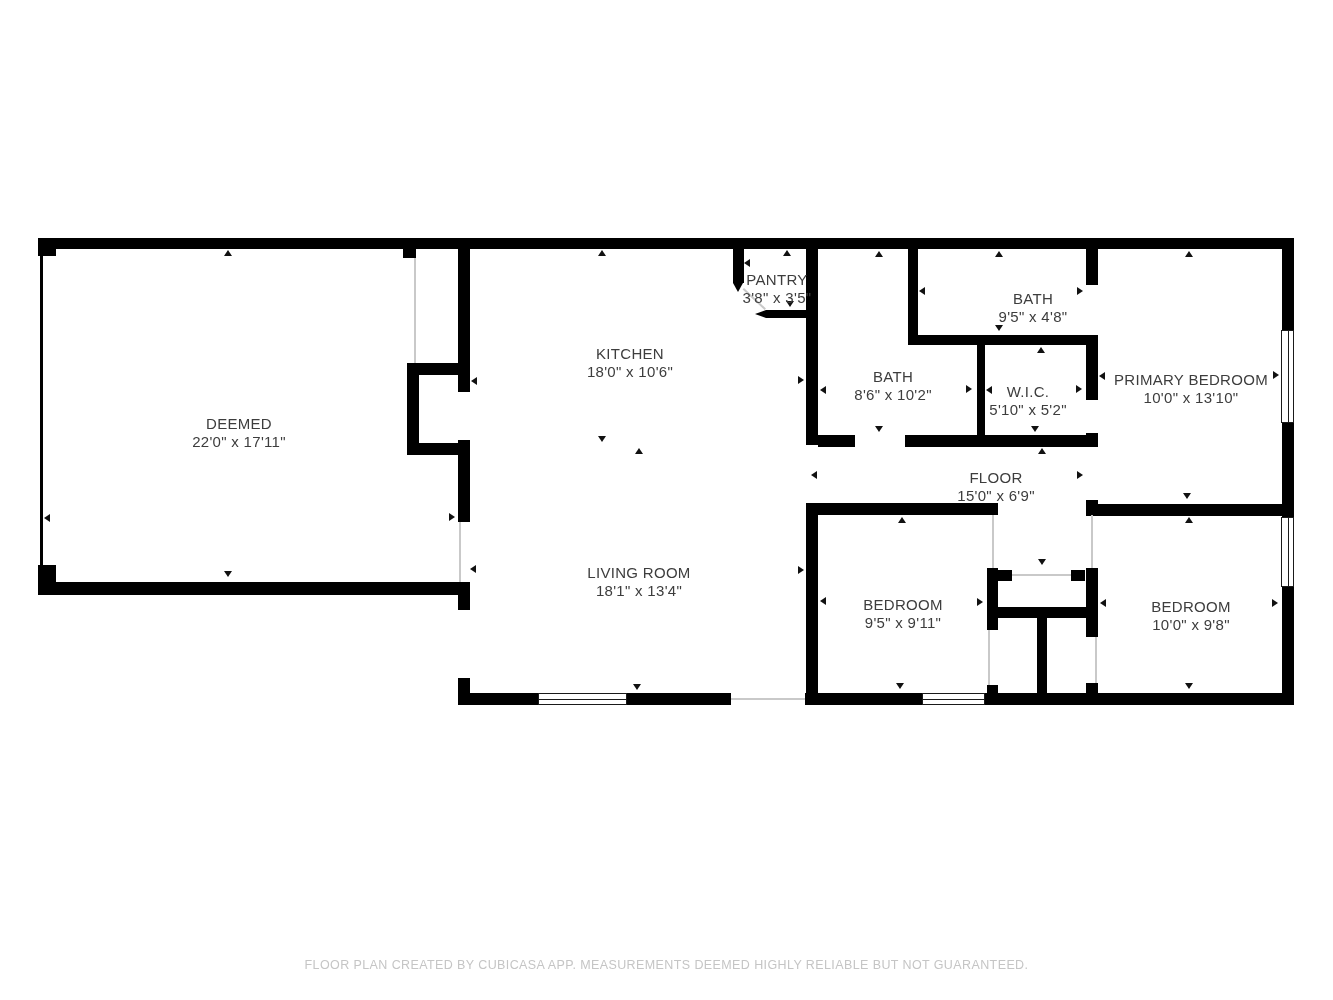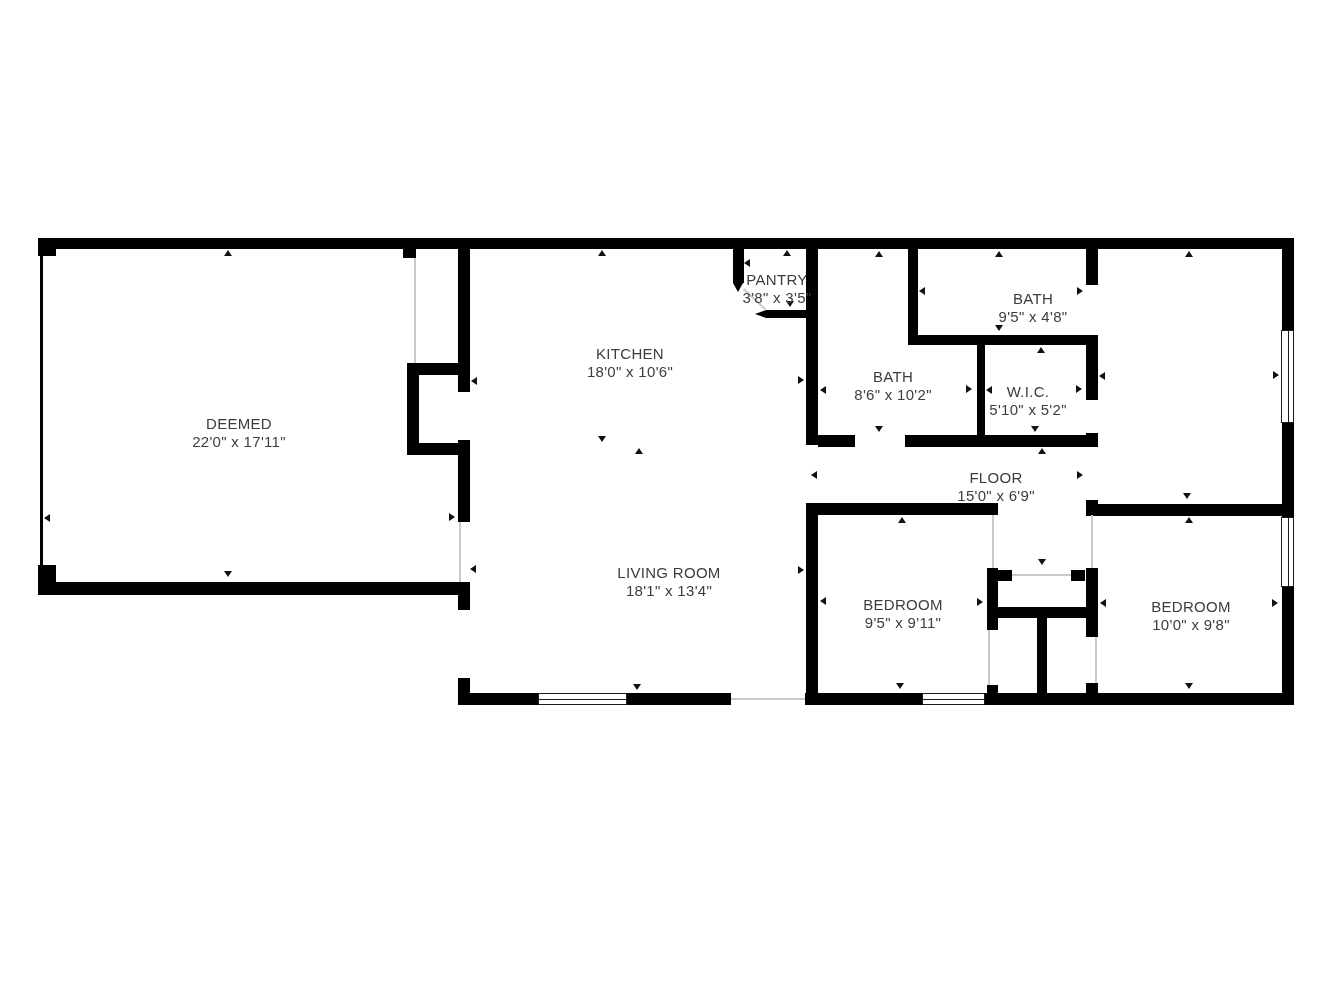--- a/index.html
+++ b/index.html
@@ -160,31 +160,36 @@
     <span>8'6" x 10'2"</span>
   </div>
   <div class="lbl" style="left:1033px;top:290px">
     <span>BATH</span>
     <span>9'5" x 4'8"</span>
   </div>
   <div class="lbl" style="left:1028px;top:383px">
     <span>W.I.C.</span>
     <span>5'10" x 5'2"</span>
   </div>
+  <div class="lbl" style="left:1191px;top:371px">
+    <span>PRIMARY BEDROOM</span>
+    <span>10'0" x 13'10"</span>
+  </div>
   <div class="lbl" style="left:996px;top:469px">
     <span>FLOOR</span>
     <span>15'0" x 6'9"</span>
   </div>
-  <div class="lbl" style="left:669px;top:564px">
+  <div class="lbl" style="left:639px;top:564px">
     <span>LIVING ROOM</span>
     <span>18'1" x 13'4"</span>
   </div>
   <div class="lbl" style="left:903px;top:596px">
     <span>BEDROOM</span>
     <span>9'5" x 9'11"</span>
   </div>
   <div class="lbl" style="left:1191px;top:598px">
     <span>BEDROOM</span>
     <span>10'0" x 9'8"</span>
   </div>
 
+  <div class="footer">FLOOR PLAN CREATED BY CUBICASA APP. MEASUREMENTS DEEMED HIGHLY RELIABLE BUT NOT GUARANTEED.</div>
 
 </div>
 
 </body></html>

